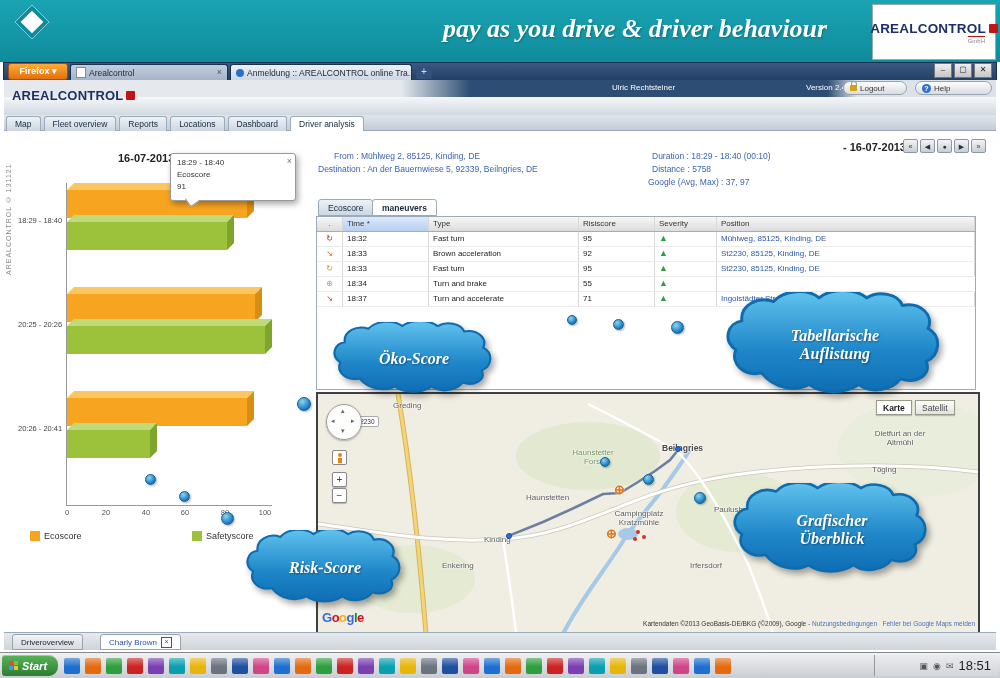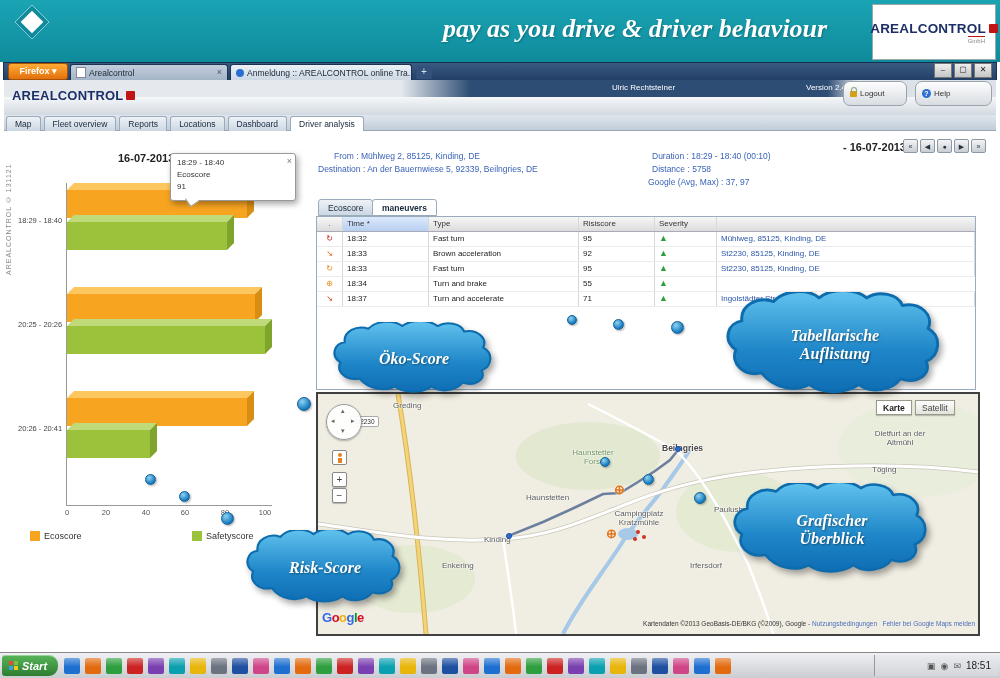--- a/index.html
+++ b/index.html
@@ -40,21 +40,21 @@
   .wbtn{width:16px;height:13px;background:linear-gradient(#eee,#c6c6c6);border:1px solid #777;
         font-size:8px;text-align:center;line-height:12px;color:#222}
 
   
   #hdr-top{position:absolute;left:4px;top:80px;width:992px;height:17px;
       background:linear-gradient(90deg,#e5e9ee 0%,#e5e9ee 40%,#2d4d74 47%,#2d4d74 83%,#dde2e8 86%,#dde2e8 100%)}
   #hdr-bot{position:absolute;left:4px;top:97px;width:992px;height:18px;
       background:linear-gradient(#f5f7f9,#d2d9e0)}
   #hdr-user{position:absolute;left:612px;top:83px;font-size:8px;color:#fff}
   #hdr-version{position:absolute;left:806px;top:83px;font-size:8px;color:#fff}
-  .hbtn{position:absolute;top:81px;height:25px;display:flex;align-items:center;gap:3px;padding:0 6px;
+  .hbtn{position:absolute;top:81px;height:14px;display:flex;align-items:center;gap:3px;padding:0 6px;
         background:linear-gradient(#fdfdfd,#d8dde2);border:1px solid #98a3ae;border-radius:7px;
         font-size:8px;color:#333;box-sizing:border-box}
   #btn-logout{left:843px;width:64px}
   #btn-help{left:915px;width:77px}
   .lock-ico{width:7px;height:6px;background:#d4a017;border-radius:1px;position:relative}
   .lock-ico::before{content:"";position:absolute;left:1px;top:-4px;width:4px;height:4px;
         border:1px solid #8a7;border-bottom:none;border-radius:3px 3px 0 0}
   .help-ico{width:9px;height:9px;border-radius:50%;background:#2e6fd0;color:#fff;font-size:7px;
         font-weight:bold;text-align:center;line-height:9px}
   #hdr-logo{position:absolute;left:12px;top:88px;z-index:3;display:flex;align-items:center;gap:3px}
@@ -187,21 +187,21 @@
   #ticons div:nth-child(10n+5){background-color:#7a3fb0}
   #ticons div:nth-child(10n+6){background-color:#0aa0b0}
   #ticons div:nth-child(10n+7){background-color:#e8b50a}
   #ticons div:nth-child(10n+8){background-color:#6b7280}
   #ticons div:nth-child(10n+9){background-color:#1e4fa0}
   #ticons div:nth-child(10n+10){background-color:#d04488}
   #tray{position:absolute;right:2px;top:2px;width:124px;height:21px;border-left:1px solid #999;
       background:linear-gradient(#e9ebee,#d3d6da);display:flex;align-items:center;justify-content:flex-end;
       gap:5px;padding:0 7px;box-sizing:border-box}
   .tray-ico{font-size:9px;color:#555;line-height:10px}
-  #tray-time{font-size:10px;color:#222}
+  #tray-time{font-size:13px;color:#222}
 </style>
 </head>
 <body>
 
 <div id="screen">
 
   <div id="banner">
     <div id="banner-deco"></div>
     <div id="banner-title">pay as you drive &amp; driver behaviour</div>
     <div id="banner-logo">
@@ -346,20 +346,21 @@
   <div class="dtab" style="left:318px">Ecoscore</div>
   <div class="dtab active" style="left:372px">maneuvers</div>
 
   <div id="panel">
     <div id="thead">
       <div class="th c-ic">.</div>
       <div class="th c-time"><span>Time</span> <span>*</span></div>
       <div class="th c-type">Type</div>
       <div class="th c-risk">Risiscore</div>
       <div class="th c-sev">Severity</div>
+      <div class="th c-pos">Position</div>
     </div>
     <div class="tr">
       <div class="td c-ic ic-r1">↻</div>
       <div class="td c-time">18:32</div>
       <div class="td c-type">Fast turn</div>
       <div class="td c-risk">95</div>
       <div class="td c-sev"><span class="sev">▲</span></div>
       <div class="td c-pos">Mühlweg, 85125, Kinding, DE</div>
     </div>
     <div class="tr">
@@ -525,20 +526,29 @@
             <stop offset="1" stop-color="#0f6db4"></stop>
       </linearGradient>
         </defs>
       <path d="M36,84 C18,88 4,74 10,60 C-4,50 2,32 16,30 C14,14 32,4 48,10 C58,-2 82,-4 94,6 C106,-4 130,-4 142,6 C154,-2 174,2 178,14 C196,10 210,24 204,38 C218,46 216,66 202,72 C208,86 192,96 176,90 C168,102 146,106 134,96 C120,106 96,106 84,96 C70,104 48,100 36,84 Z" fill="url(#cg4)" stroke="#0d6cae" stroke-width="3" stroke-linejoin="round"></path>
     </svg>
     <div class="cloud-text">
         <span>Risk-Score</span>
       </div>
   </div>
 
+  <div id="btabs">
+    <div id="botab1" class="botab">
+      <span>Driveroverview</span>
+    </div>
+    <div id="botab2" class="botab">
+      <span>Charly Brown</span>
+      <span class="botab-close">×</span>
+    </div>
+  </div>
 
   <div id="taskbar">
     <div id="startbtn">
       <span class="flag">
           <i></i>
           <i></i>
           <i></i>
           <i></i>
         </span>
       <span>Start</span>

